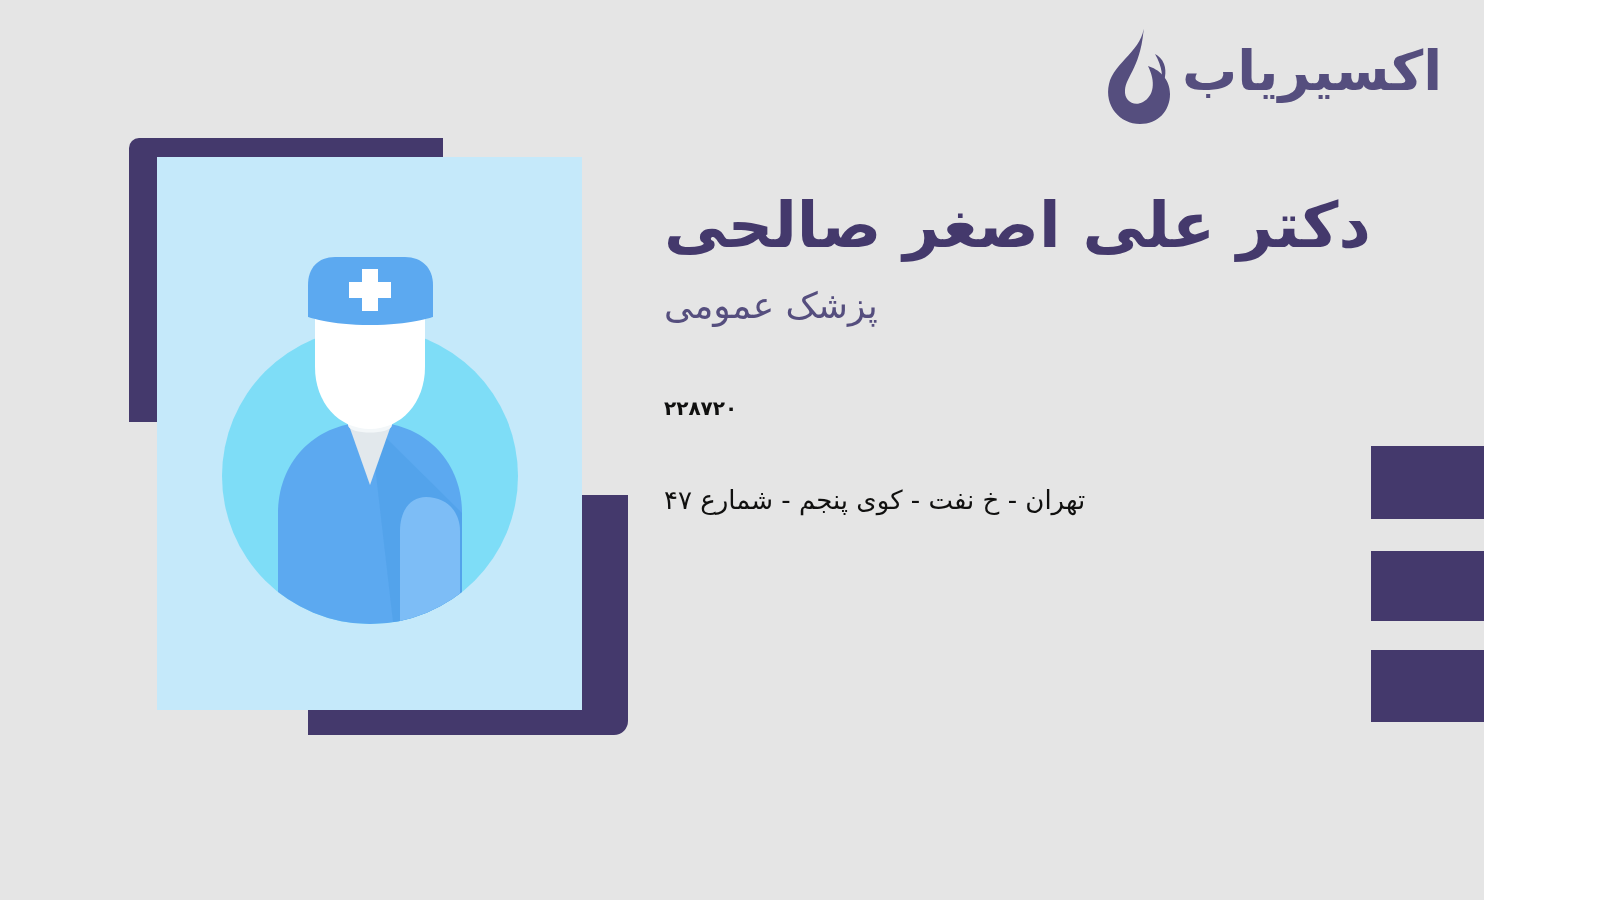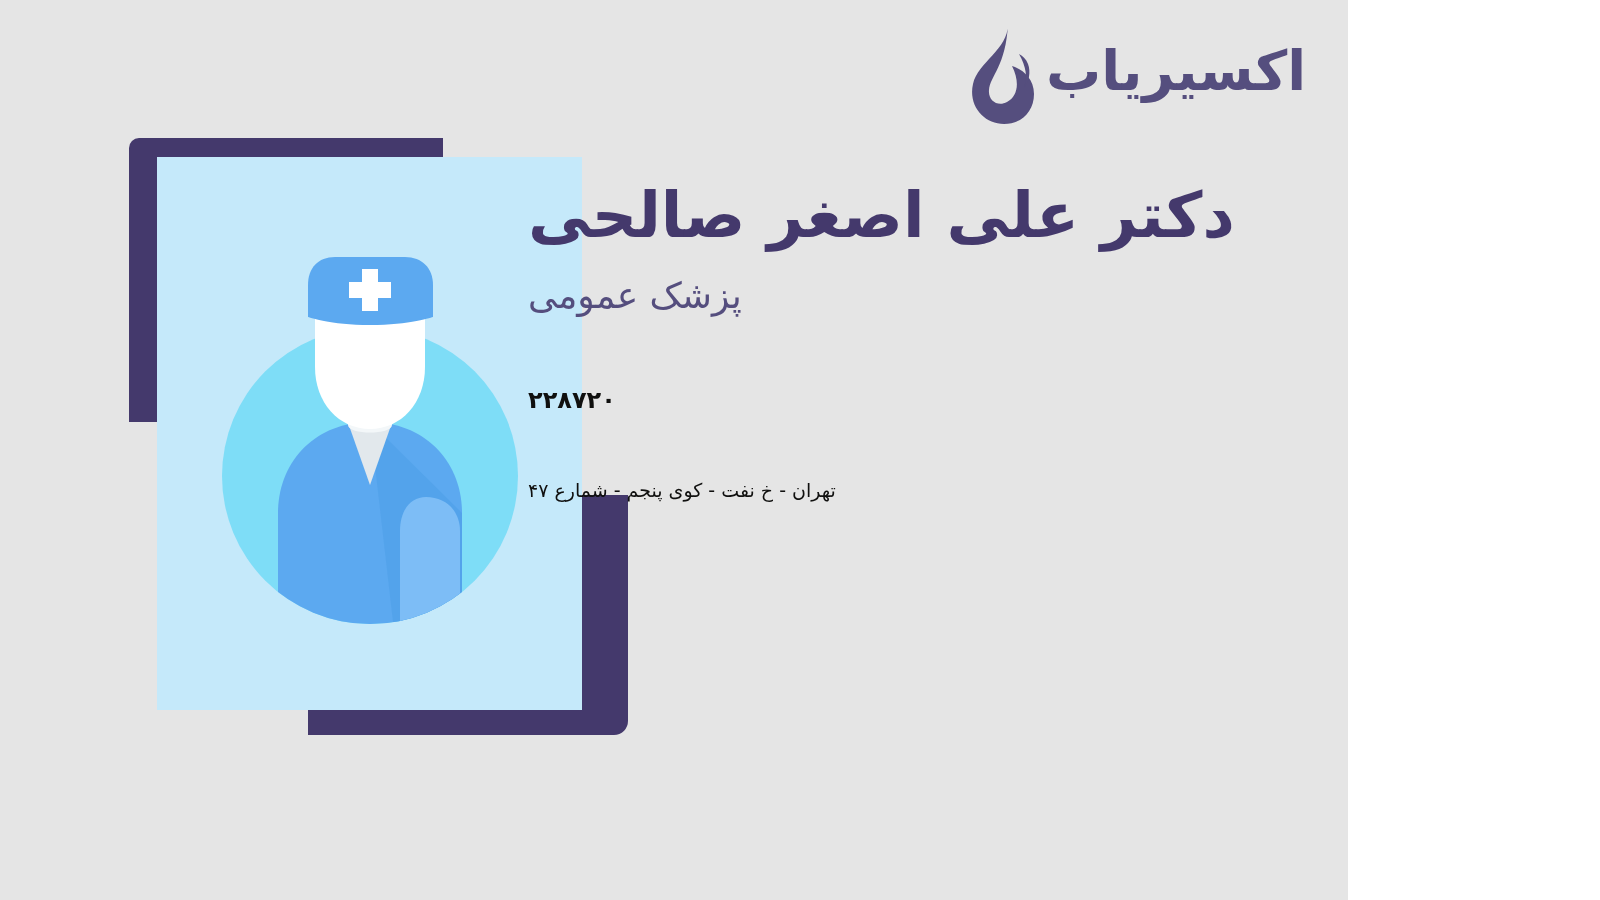--- a/index.html
+++ b/index.html
@@ -2,21 +2,21 @@
 <html><head>
 <meta charset="utf-8">
 <style>
   html, body {
     margin: 0;
     padding: 0;
     background: #ffffff;
   }
   #page {
     position: relative;
-    width: 1348px;
+    width: 1484px;
     height: 900px;
     background: #e5e5e5;
     overflow: hidden;
     font-family: "DejaVu Sans", "Liberation Sans", sans-serif;
     direction: rtl;
   }
 
   
   #brand {
     position: absolute;
@@ -83,21 +83,21 @@
     transform: translate(-50%, -50%);
     width: 300px;
     height: 390px;
     display: block;
   }
 
   
   #info {
     position: absolute;
     right: 60px;
-    top: 180px;
+    top: 190px;
     width: 760px;
     text-align: left;
   }
   #doctor-name {
     font-size: 63px;
     font-weight: 700;
     color: #44396c;
     line-height: 1.15;
     margin: 0;
     white-space: nowrap;
@@ -105,29 +105,29 @@
   }
   #doctor-specialty {
     font-size: 36px;
     font-weight: 400;
     color: #554e7e;
     margin: 22px 0 0 0;
     line-height: 1.2;
     text-align: left;
   }
   #doctor-code {
-    font-size: 24px;
+    font-size: 20px;
     font-weight: 700;
     color: #10100f;
     margin: 70px 0 0 0;
     line-height: 1;
     text-align: left;
   }
   #doctor-address {
-    font-size: 19px;
+    font-size: 26px;
     font-weight: 400;
     color: #10100f;
     margin: 66px 0 0 0;
     line-height: 1.3;
     white-space: nowrap;
     text-align: left;
   }
 
   
   .deco-bar {

